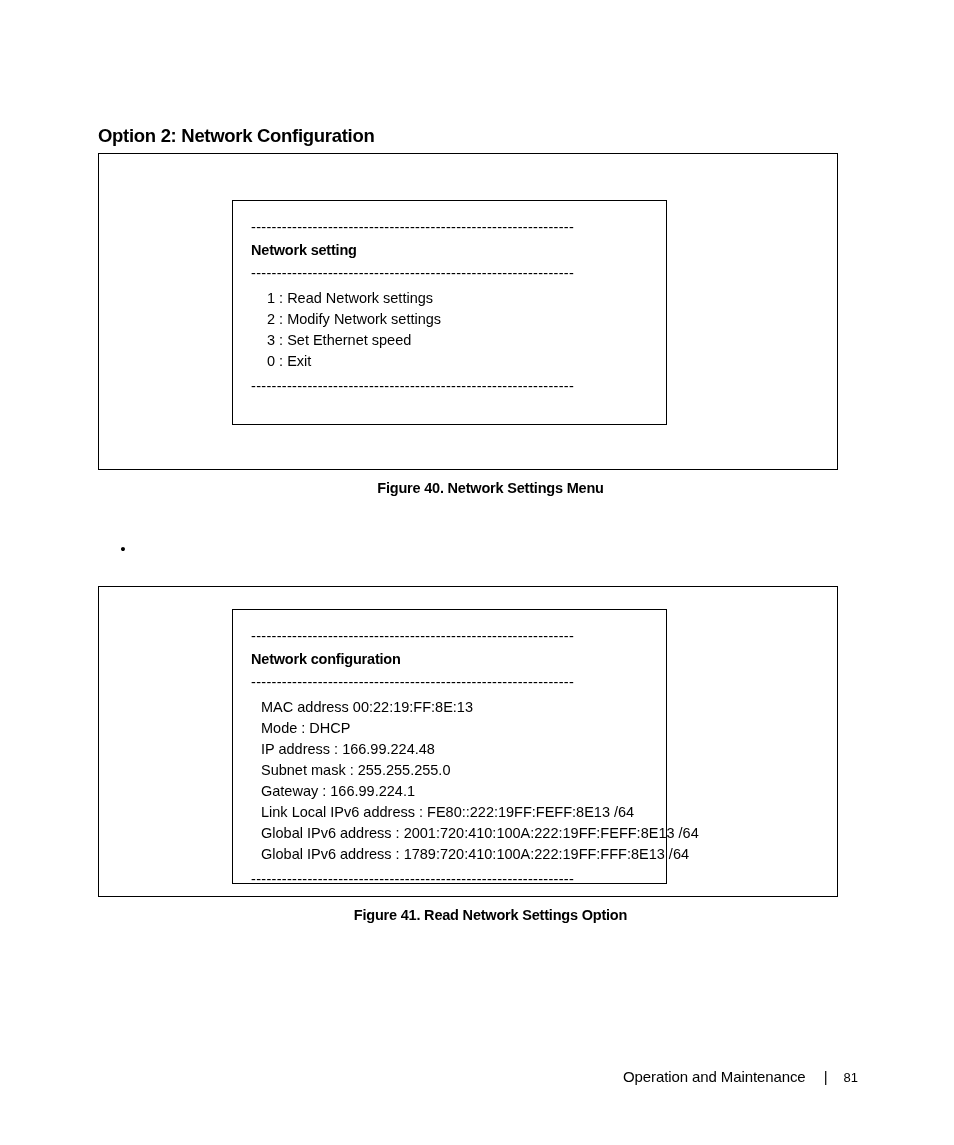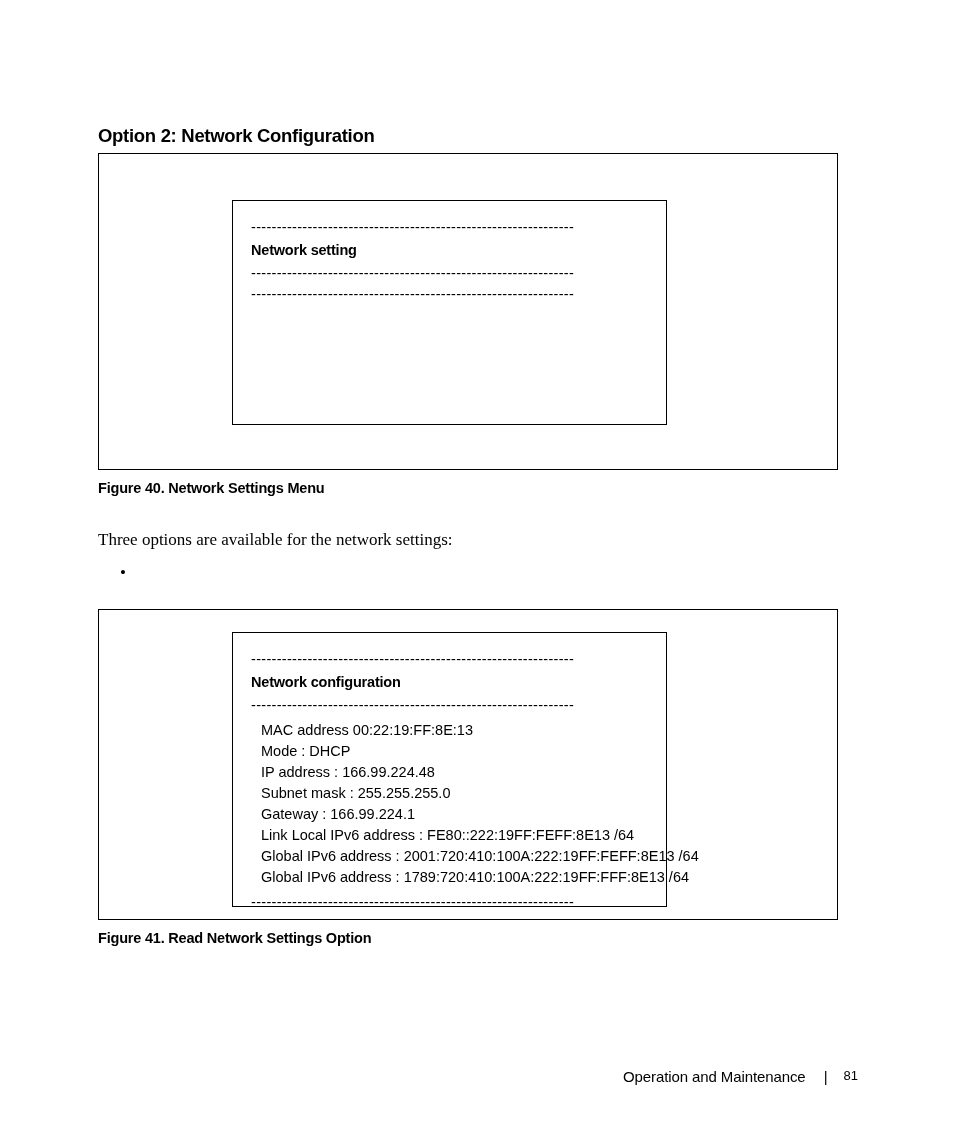--- a/index.html
+++ b/index.html
@@ -89,20 +89,21 @@
   .box-items2 {
     margin: 4px 0 4px 10px;
   }
   .figure-caption {
     font-family: "Helvetica Neue", Helvetica, Arial, sans-serif;
     font-weight: bold;
     font-size: 14.5px;
     font-stretch: condensed;
     letter-spacing: -0.2px;
     margin: 10px 0 0 0;
+    text-align: center;
   }
   .gap-after-caption {
     height: 33px;
   }
   .bullet-row {
     display: flex;
     margin: 10px 0 0 22px;
     font-size: 17px;
     line-height: 1.35;
   }
@@ -119,21 +120,21 @@
   .gap-before-fig41 {
     height: 24px;
   }
   .footer {
     position: absolute;
     bottom: 60px;
     right: 96px;
     font-family: "Helvetica Neue", Helvetica, Arial, sans-serif;
     font-size: 15px;
     display: flex;
-    align-items: flex-start;
+    align-items: flex-end;
     font-stretch: condensed;
   }
   .footer .sep {
     margin: 0 16px 0 18px;
     color: #000;
     font-size: 15px;
   }
   .footer .pagenum {
     font-size: 13px;
     letter-spacing: 0;
@@ -147,28 +148,33 @@
 
 <div class="page">
 
   <div class="section-heading">Option 2: Network Configuration</div>
 
   <div class="figure-outer figure-outer-40">
     <div class="inner-box inner-box-40">
       <div class="dashed-line">---------------------------------------------------------------</div>
       <div class="box-title">Network setting</div>
       <div class="dashed-line">---------------------------------------------------------------</div>
+      <div class="box-items">
+        <div>1 : Read Network settings</div>
+        <div>2 : Modify Network settings</div>
+        <div>3 : Set Ethernet speed</div>
+        <div>0 : Exit</div>
+      </div>
       <div class="dashed-line">---------------------------------------------------------------</div>
     </div>
   </div>
   <div class="figure-caption">Figure 40. Network Settings Menu</div>
 
   <div class="gap-after-caption"></div>
 
-  <p class="body-text" style="margin-bottom:6px;">Three options are available for the network settings:</p>
 
   <div class="bullet-row">
     <div class="bullet-dot">•</div>
   </div>
 
   <div class="gap-before-fig41"></div>
 
   <div class="figure-outer figure-outer-41">
     <div class="inner-box inner-box-41">
       <div class="dashed-line">---------------------------------------------------------------</div>

